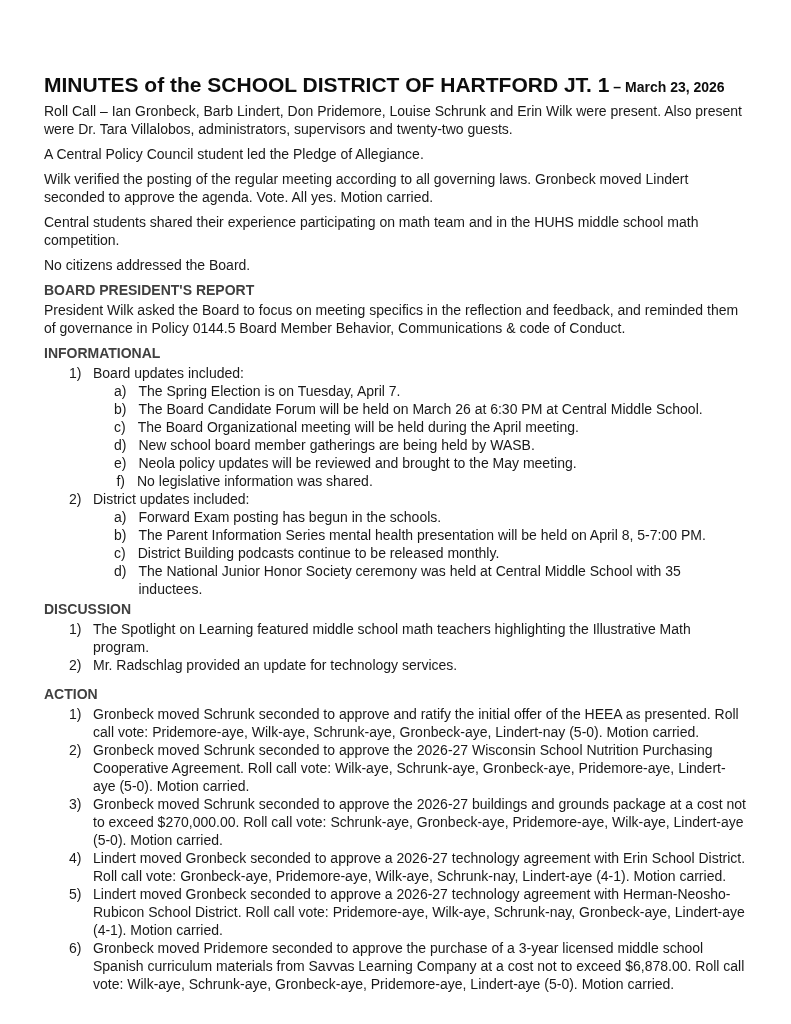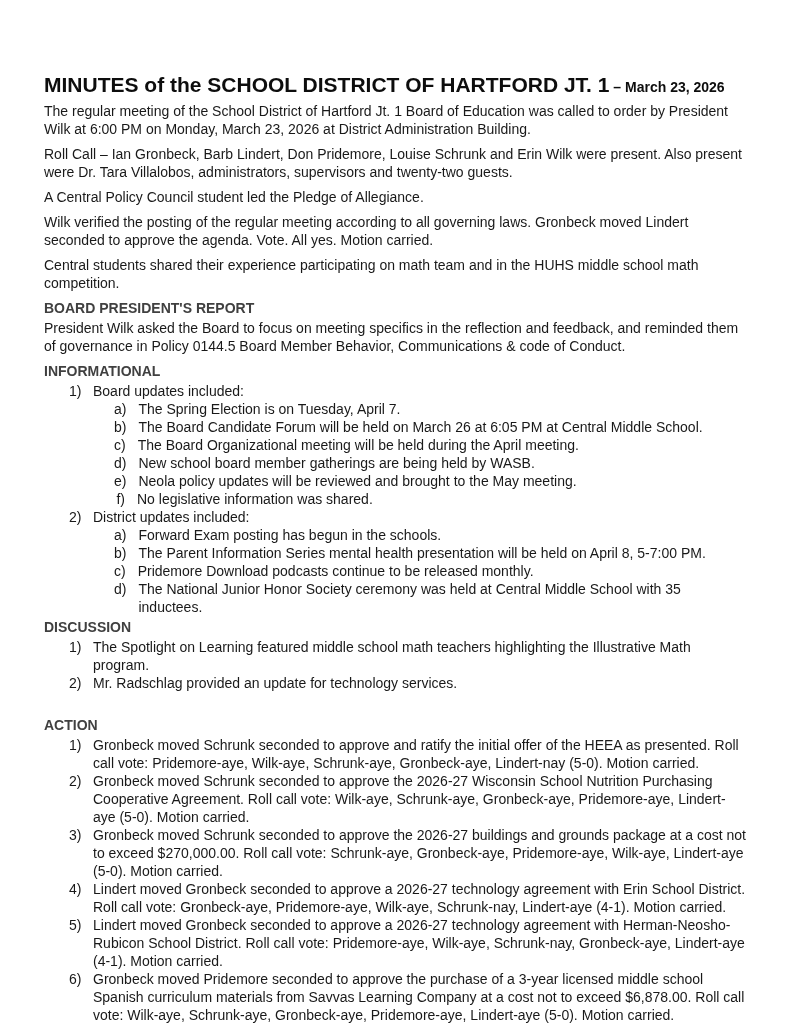--- a/index.html
+++ b/index.html
@@ -16,57 +16,57 @@
     border-radius:30px;
   }
   .doc-title{
     font-size:21px;line-height:26px;font-weight:bold;
     margin:0 0 2px 0;color:#0d0d0d;
   }
   .doc-title .title-date{font-size:14px;}
   p.para{margin:0 0 7px 0;}
   .heading{font-weight:bold;color:#404040;margin:1px 0 2px 0;}
   .heading.tight{margin-top:2px;}
-  .heading.gap{margin-top:24px;}
+  .heading.gap{margin-top:11px;}
   .li{display:flex;}
   .li .mk{flex:0 0 24px;}
   .li.l1{margin-left:25px;}
   .li.l2{margin-left:70px;}
   .li.l2 .mk{flex:0 0 23px;box-sizing:border-box;text-align:right;padding-right:12px;}
   .li .tx{flex:1;}
 </style>
 </head>
 <body>
 
 <div class="page">
 
   <h1 class="doc-title"><span>MINUTES of the SCHOOL DISTRICT OF HARTFORD JT. 1</span><span class="title-date"> – March 23, 2026</span></h1>
 
-  <p class="para">The regular meeting of the School District of Hartford Jt. 1 Board of Education was called to order by President Wilk at 6:00 PM on Monday, March 23, 2026 at District Administration Building.</p>
   <p class="para">Roll Call – Ian Gronbeck, Barb Lindert, Don Pridemore, Louise Schrunk and Erin Wilk were present. Also present were Dr. Tara Villalobos, administrators, supervisors and twenty-two guests.</p>
   <p class="para">A Central Policy Council student led the Pledge of Allegiance.</p>
   <p class="para">Wilk verified the posting of the regular meeting according to all governing laws. Gronbeck moved Lindert seconded to approve the agenda. Vote. All yes. Motion carried.</p>
   <p class="para">Central students shared their experience participating on math team and in the HUHS middle school math competition.</p>
+  <p class="para">No citizens addressed the Board.</p>
 
   <div class="heading">BOARD PRESIDENT'S REPORT</div>
   <p class="para">President Wilk asked the Board to focus on meeting specifics in the reflection and feedback, and reminded them of governance in Policy 0144.5 Board Member Behavior, Communications &amp; code of Conduct.</p>
 
   <div class="heading tight">INFORMATIONAL</div>
   <div>
     <div class="li l1">
       <span class="mk">1)</span>
       <span class="tx">Board updates included:</span>
     </div>
     <div class="li l2">
       <span class="mk">a)</span>
       <span class="tx">The Spring Election is on Tuesday, April 7.</span>
     </div>
     <div class="li l2">
       <span class="mk">b)</span>
-      <span class="tx">The Board Candidate Forum will be held on March 26 at 6:05 PM at Central Middle School.</span>
+      <span class="tx">The Board Candidate Forum will be held on March 26 at 6:30 PM at Central Middle School.</span>
     </div>
     <div class="li l2">
       <span class="mk">c)</span>
       <span class="tx">The Board Organizational meeting will be held during the April meeting.</span>
     </div>
     <div class="li l2">
       <span class="mk">d)</span>
       <span class="tx">New school board member gatherings are being held by WASB.</span>
     </div>
     <div class="li l2">
@@ -84,21 +84,21 @@
     <div class="li l2">
       <span class="mk">a)</span>
       <span class="tx">Forward Exam posting has begun in the schools.</span>
     </div>
     <div class="li l2">
       <span class="mk">b)</span>
       <span class="tx">The Parent Information Series mental health presentation will be held on April 8, 5-7:00 PM.</span>
     </div>
     <div class="li l2">
       <span class="mk">c)</span>
-      <span class="tx">Pridemore Download podcasts continue to be released monthly.</span>
+      <span class="tx">District Building podcasts continue to be released monthly.</span>
     </div>
     <div class="li l2">
       <span class="mk">d)</span>
       <span class="tx">The National Junior Honor Society ceremony was held at Central Middle School with 35 inductees.</span>
     </div>
   </div>
 
   <div class="heading tight">DISCUSSION</div>
   <div>
     <div class="li l1">

